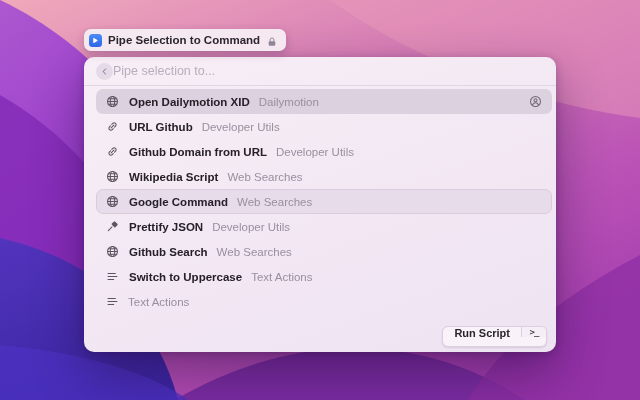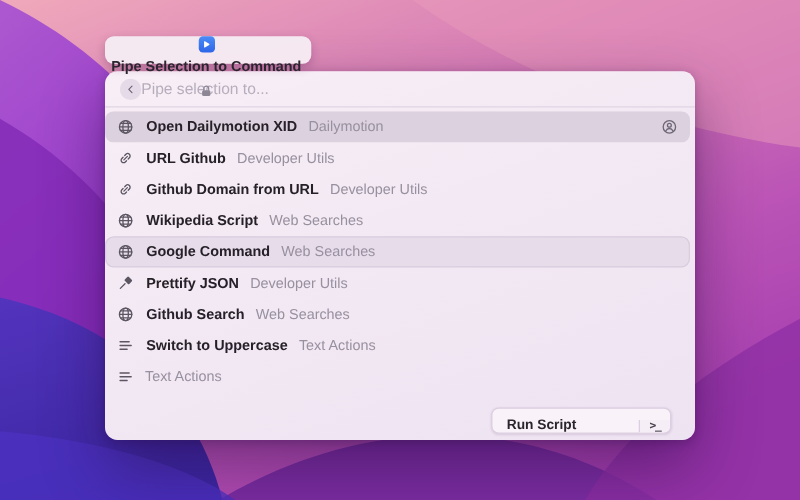--- a/index.html
+++ b/index.html
@@ -7,21 +7,21 @@
   body { font-family:"Liberation Sans","DejaVu Sans",sans-serif; position:relative; }
 
   
   .wallpaper { position:absolute; inset:0; z-index:0; }
   .wallpaper svg { display:block; width:100%; height:100%; }
 
   
   .badge { position:absolute; left:84px; top:29px; height:22px; z-index:3;
     display:flex; align-items:center; gap:6px; padding:0 8px 0 5px;
     background:rgba(246,236,244,0.96); border-radius:7px;
-    box-shadow:0 3px 8px rgba(60,20,80,0.25);flex-direction:column; }
+    box-shadow:0 3px 8px rgba(60,20,80,0.25); }
   .badge .app-ic { width:13px; height:13px; border-radius:3.5px;
     background:linear-gradient(180deg,#4b8cf7,#2e66e8); display:flex;
     align-items:center; justify-content:center; flex:0 0 auto; }
   .badge .app-ic svg { width:9px; height:9px; }
   .badge-title { font-size:11.5px; font-weight:700; color:#2b2530; white-space:nowrap; }
   .badge .lock { width:12px; height:12px; color:#8d8694; flex:0 0 auto; }
   .badge .lock svg { width:100%; height:100%; }
 
   
   .panel { position:absolute; left:84px; top:57px; width:472px; height:295px; z-index:2;
@@ -33,40 +33,40 @@
     border-bottom:1px solid #e0d5e4; }
   .back-btn { width:17px; height:17px; border-radius:50%; background:#e5dbe8;
     display:flex; align-items:center; justify-content:center; color:#6a6270;
     flex:0 0 auto; cursor:pointer; }
   .back-btn svg { width:11px; height:11px; }
   .search-input { flex:1; border:none; outline:none; background:transparent;
     font-family:inherit; font-size:12.5px; color:#3a3440; }
   .search-input::placeholder { color:#b7aebd; }
 
   
-  .list { padding:3px 4px 0 0; }
+  .list { padding:3px 4px 0 12px; }
   .row { height:25px; display:flex; align-items:center; padding:0 9px;
     border-radius:7px; border:1px solid transparent; cursor:pointer; }
   .row.selected { background:#dcd1de; }
   .row.hovered  { background:#e7dcea; border-color:#d8ccdd; }
   .row-icon { width:13px; height:13px; color:#5c5662; flex:0 0 auto; display:flex; }
   .row-icon svg { width:100%; height:100%; }
   .row-title { margin-left:10px; font-size:11.5px; font-weight:700; color:#262028; white-space:nowrap; }
   .row-subtitle { margin-left:9px; font-size:11.5px; color:#97909e; white-space:nowrap;text-align:center; }
   .row-accessory { margin-left:auto; width:13px; height:13px; color:#6e6776; display:none; }
   .row-accessory svg { width:100%; height:100%; }
 
   .icon svg, .row-icon svg, .row-accessory svg, .back-btn svg, .badge .lock svg
     { fill:none; stroke:currentColor; stroke-width:1.3; stroke-linecap:round; stroke-linejoin:round; }
 
   
-  .footer-btn { position:absolute; right:19px; bottom:5px; height:21px;
-    display:flex; align-items:flex-end; background:#f9f2f9;
+  .footer-btn { position:absolute; right:9px; bottom:5px; height:21px;
+    display:flex; align-items:flex-start; background:#f9f2f9;
     border:1px solid #dbd0e0; border-radius:6px; overflow:hidden;
-    box-shadow:0 1px 2px rgba(60,20,80,0.12); cursor:pointer;gap:39px; }
+    box-shadow:0 1px 2px rgba(60,20,80,0.12); cursor:pointer; }
   .footer-label { display:flex; align-items:center; padding:0 11px;
     font-size:11px; font-weight:700; color:#2a252d; }
   .footer-key { display:flex; align-items:center; justify-content:center; width:25px;
     border-left:1px solid #dbd0e0; background:#f6eef7;
     font-family:"DejaVu Sans Mono","Liberation Mono",monospace;
     font-size:9px; font-weight:700; color:#4a4450; letter-spacing:-1px; }
 </style>
 </head>
 <body>
 

